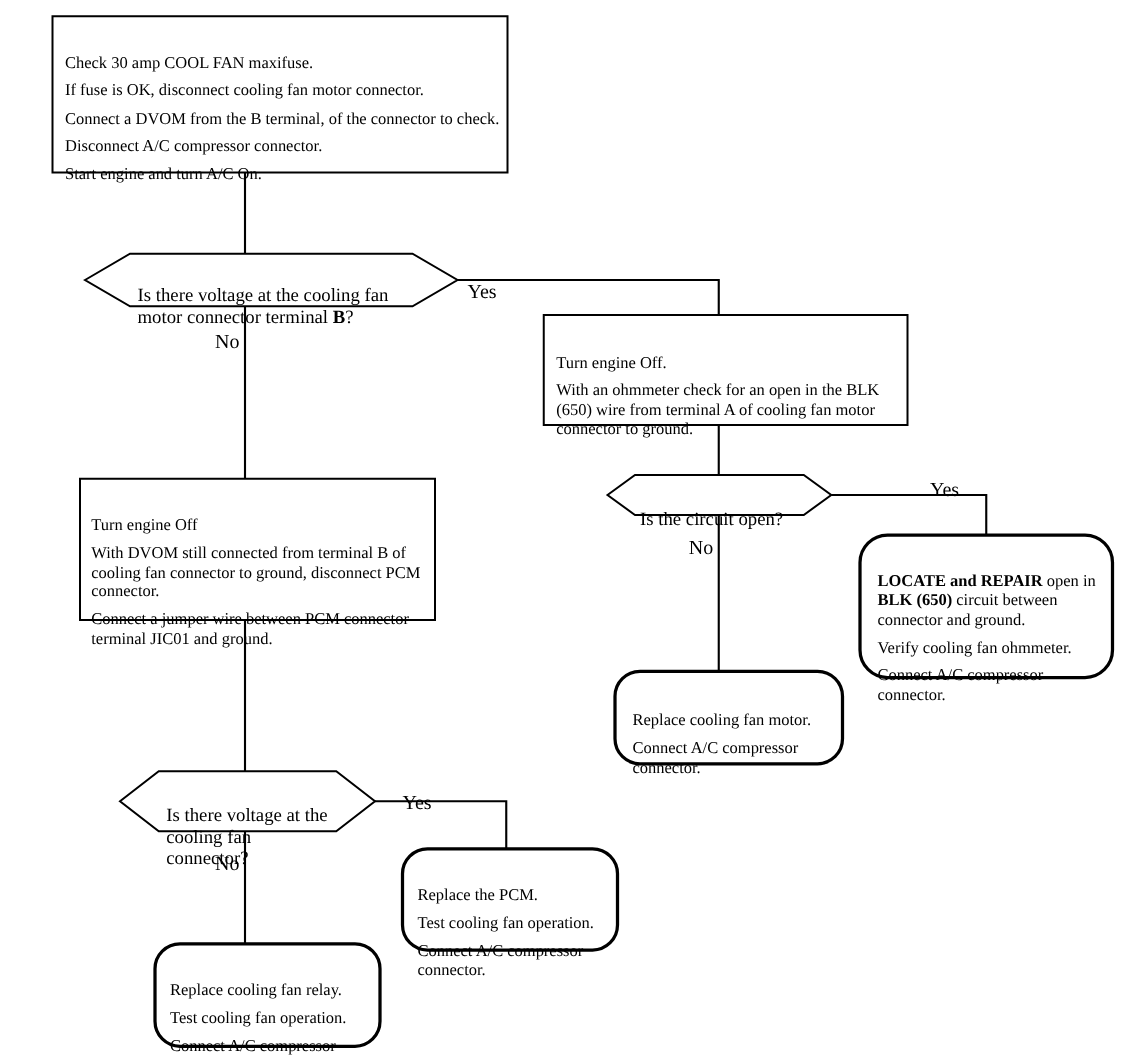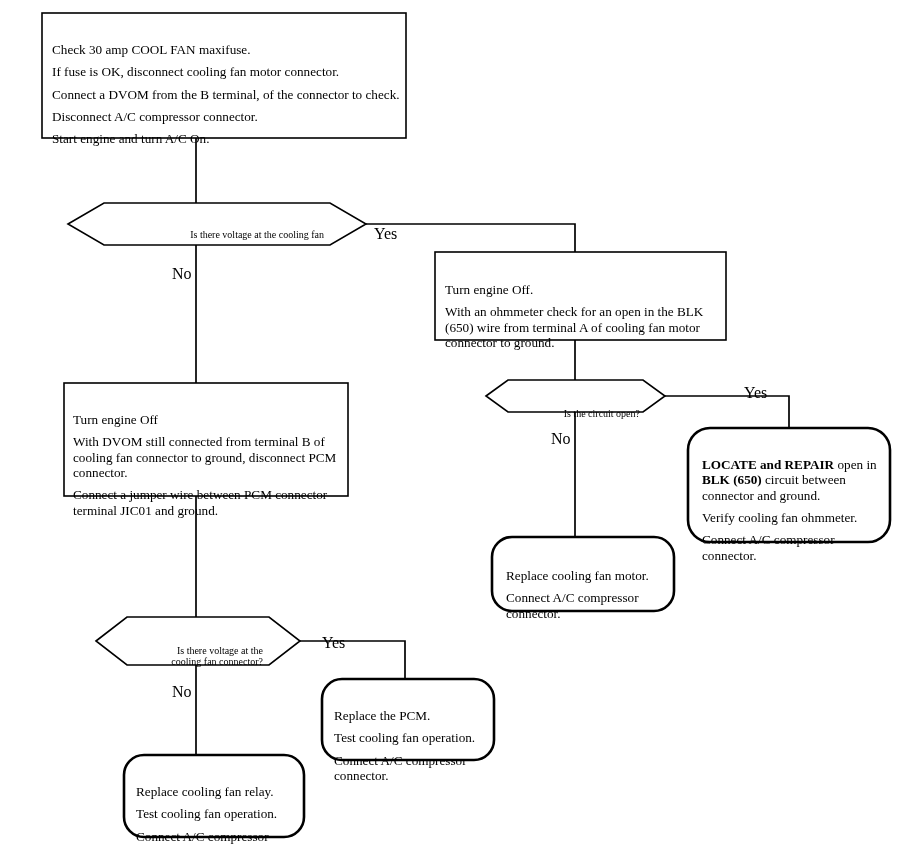--- a/index.html
+++ b/index.html
@@ -56,22 +56,22 @@
   .node-text p:last-child {
     margin-bottom: 0;
   }
   .proc-text {
     font-size: 13.2px;
   }
   .term-text {
     font-size: 13.2px;
   }
   .dec-text {
-    font-size: 10px;
-    text-align: right;
+    font-size: 15px;
+    text-align: left;
     line-height: 1.14;
   }
   .dec-text p { margin: 0; }
   .branch-label {
     position: absolute;
     font-family: "Liberation Serif", "DejaVu Serif", serif;
     font-size: 16px;
     color: #000;
     white-space: nowrap;
     margin-top: 11px;
@@ -127,20 +127,21 @@
   <div class="node-text proc-text" style="left:52px; top:22px; width:348px;">
     <p>Check 30 amp COOL FAN maxifuse.</p>
     <p>If fuse is OK, disconnect cooling fan motor connector.</p>
     <p>Connect a DVOM from the B terminal, of the connector to check.</p>
     <p>Disconnect A/C compressor connector.</p>
     <p>Start engine and turn A/C On.</p>
   </div>
 
   <div class="node-text dec-text" style="left:110px; top:209px; width:214px;">
     <p>Is there voltage at the cooling fan</p>
+    <p><span>motor connector terminal </span><b>B</b><span>?</span></p>
   </div>
 
   <div class="node-text proc-text" style="left:445px; top:262px; width:272px;">
     <p>Turn engine Off.</p>
     <p>With an ohmmeter check for an open in the BLK (650) wire from terminal A of cooling fan motor connector to ground.</p>
   </div>
 
   <div class="node-text dec-text" style="left:512px; top:388px; width:128px;">
     <p>Is the circuit open?</p>
   </div>

